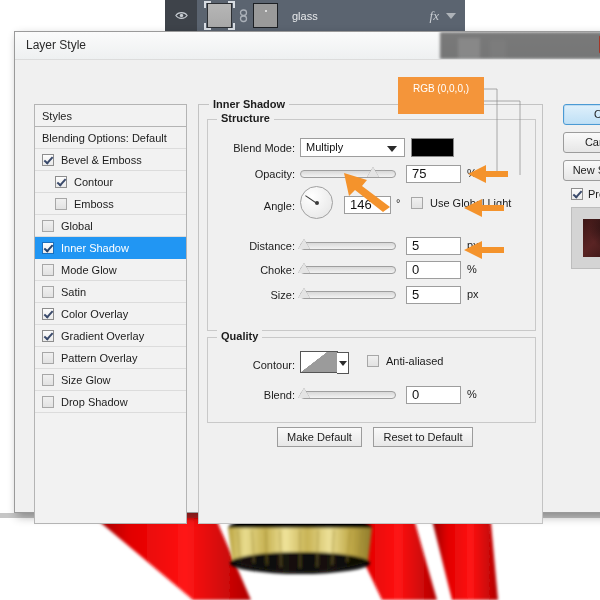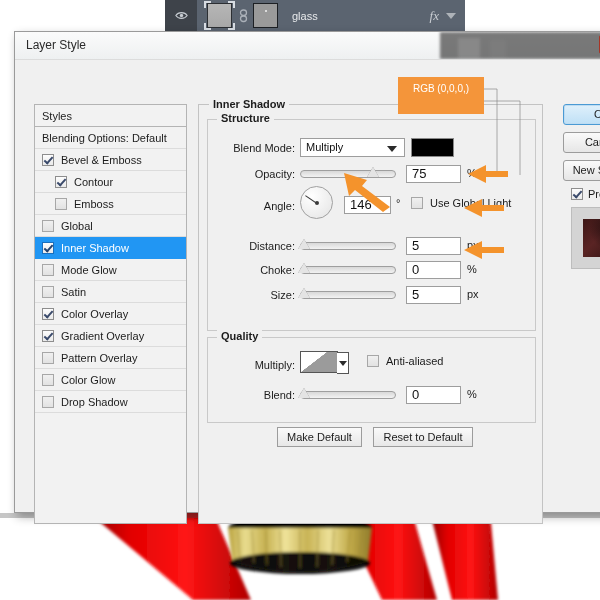--- a/index.html
+++ b/index.html
@@ -577,21 +577,21 @@
         <div class="sl-row">
           <span class="cbx on"></span>
           <span>Gradient Overlay</span>
         </div>
         <div class="sl-row">
           <span class="cbx off"></span>
           <span>Pattern Overlay</span>
         </div>
         <div class="sl-row">
           <span class="cbx off"></span>
-          <span>Color Glow</span>
+          <span>Size Glow</span>
         </div>
         <div class="sl-row">
           <span class="cbx off"></span>
           <span>Drop Shadow</span>
         </div>
         <div class="sl-blank"></div>
       </div>
 
       <div id="center">
 
@@ -638,21 +638,21 @@
 
         <span class="lbl" style="left:18px; top:184px; width:78px;">Size:</span>
         <div class="slider-track" style="left:101px; top:186px; width:96px;"></div>
         <span class="slider-thumb" style="left:99px; top:183px;"></span>
         <div class="txtbox" style="left:207px; top:181px; width:55px;">5</div>
         <span class="unit" style="left:268px; top:183px;">px</span>
 
         <div class="fieldset" style="left:8px; top:232px; width:329px; height:86px;"></div>
         <span class="grp-title" style="left:18px; top:225px;">Quality</span>
 
-        <span class="lbl" style="left:18px; top:254px; width:78px;">Multiply:</span>
+        <span class="lbl" style="left:18px; top:254px; width:78px;">Contour:</span>
         <div class="contour-box" style="left:101px; top:246px;">
           <div class="contour-curve"></div>
           <div class="contour-fill"></div>
           <div class="contour-drop"></div>
         </div>
         <div class="chk-inline" style="left:168px; top:250px;">
           <span class="cbx off"></span>
           <span>Anti-aliased</span>
         </div>
 

